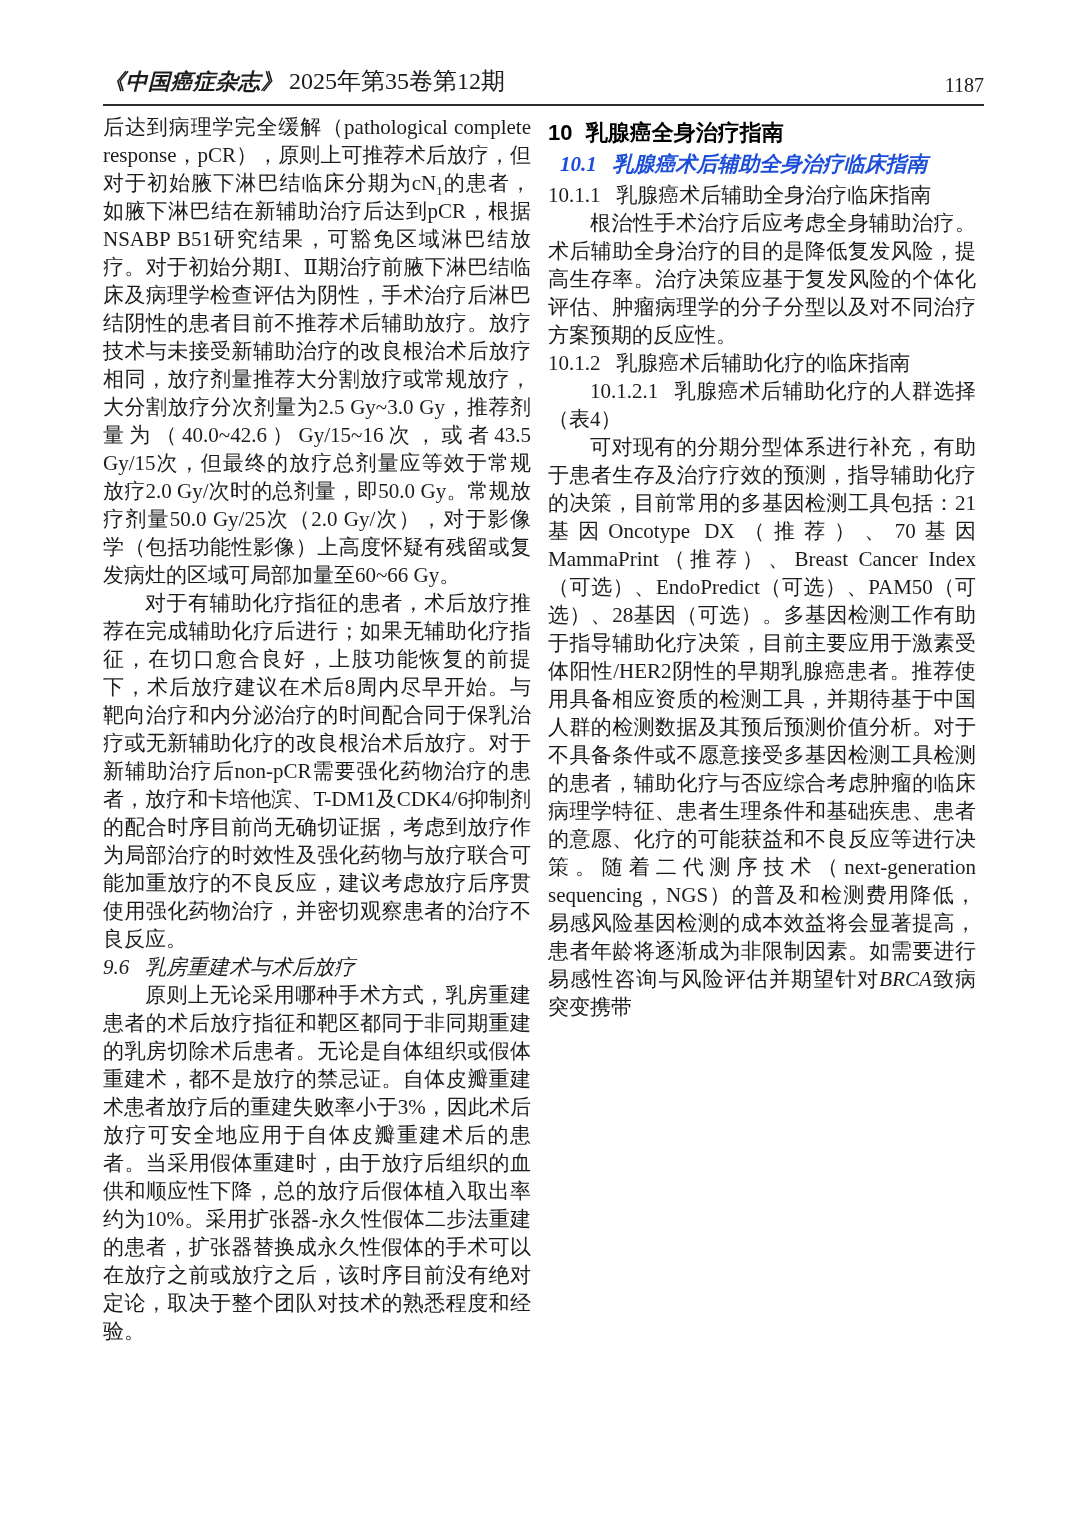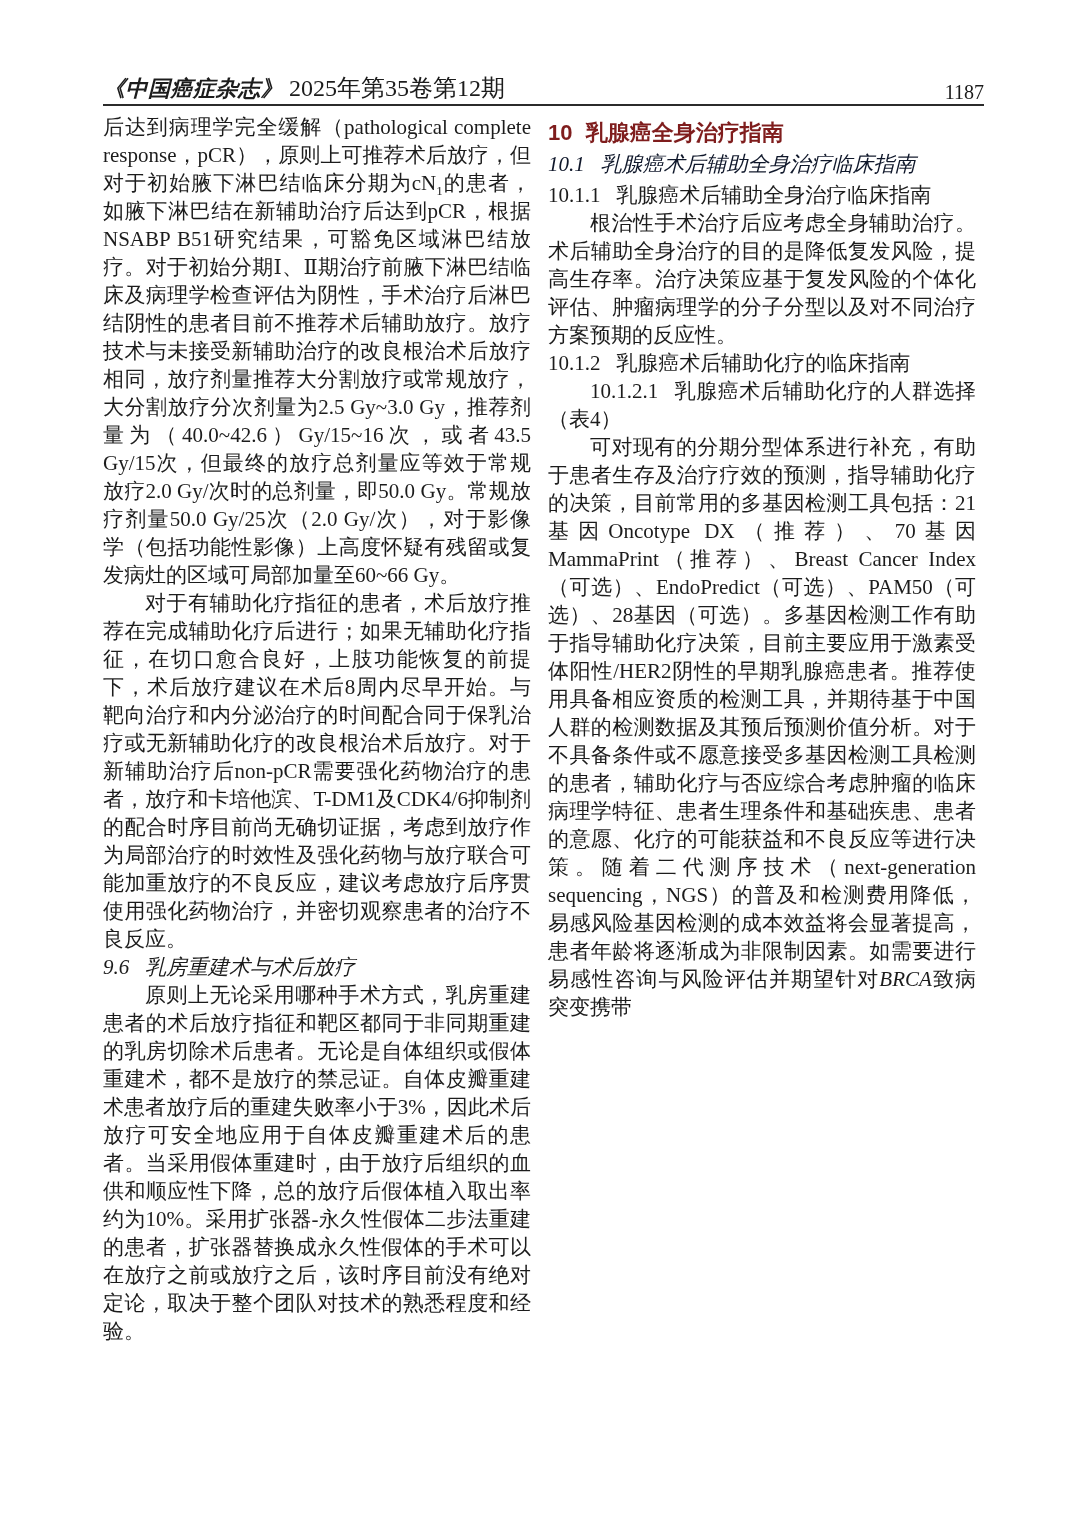--- a/index.html
+++ b/index.html
@@ -9,21 +9,21 @@
     width: 1080px;
     height: 1515px;
     background: #ffffff;
     font-family: "Liberation Serif", "DejaVu Serif", serif;
     color: #1c1c1c;
     overflow: hidden;
   }
   .header {
     position: absolute;
     left: 103px;
-    top: 72px;
+    top: 65px;
     width: 881px;
     display: flex;
     justify-content: space-between;
     align-items: flex-end;
     padding-bottom: 6px;
   }
   .header-left { display: flex; align-items: baseline; gap: 6px; }
   .journal-name {
     font-size: 22px;
     font-weight: 700;
@@ -57,32 +57,32 @@
     text-indent: 2em;
   }
   p.cont { text-indent: 0; }
   sub { font-size: 0.62em; line-height: 0; }
   .heading { font-size: 21px; line-height: 28px; }
   .hnum { margin-right: 0.75em; }
   .h-kai { font-style: italic; }
   .h-sec10 {
     font-family: "Liberation Sans", "DejaVu Sans", sans-serif;
     font-weight: 700;
-    color: #7f1d1d;
+    color: #000000;
     font-size: 22px;
     line-height: 29px;
     margin: 5px 0 3px 0;
   }
   .h-sec10 .hnum { margin-right: 0.6em; }
   .h-red {
-    color: #0f172a;
-    font-weight: 400;
+    color: #1d4ed8;
+    font-weight: 700;
     font-style: italic;
     line-height: 29px;
-    margin: 2px 0 2px 0;
+    margin: 2px 0 2px 12px;
   }
   .h-wide {
     text-align: justify;
     text-align-last: justify;
     margin-left: 42px;
   }
   .brca { font-style: italic; }
 </style>
 </head>
 <body>

